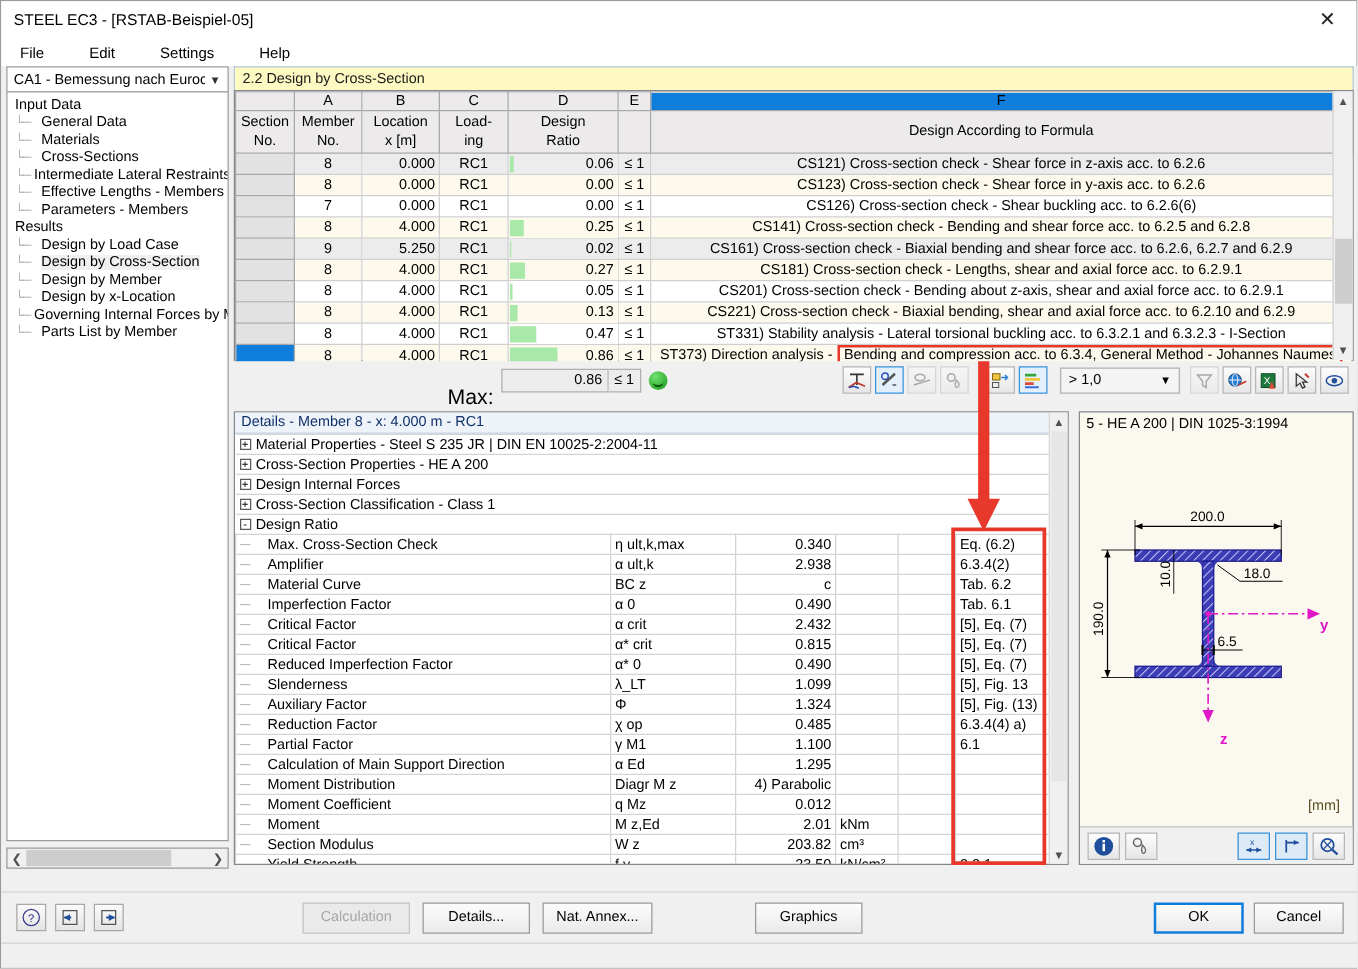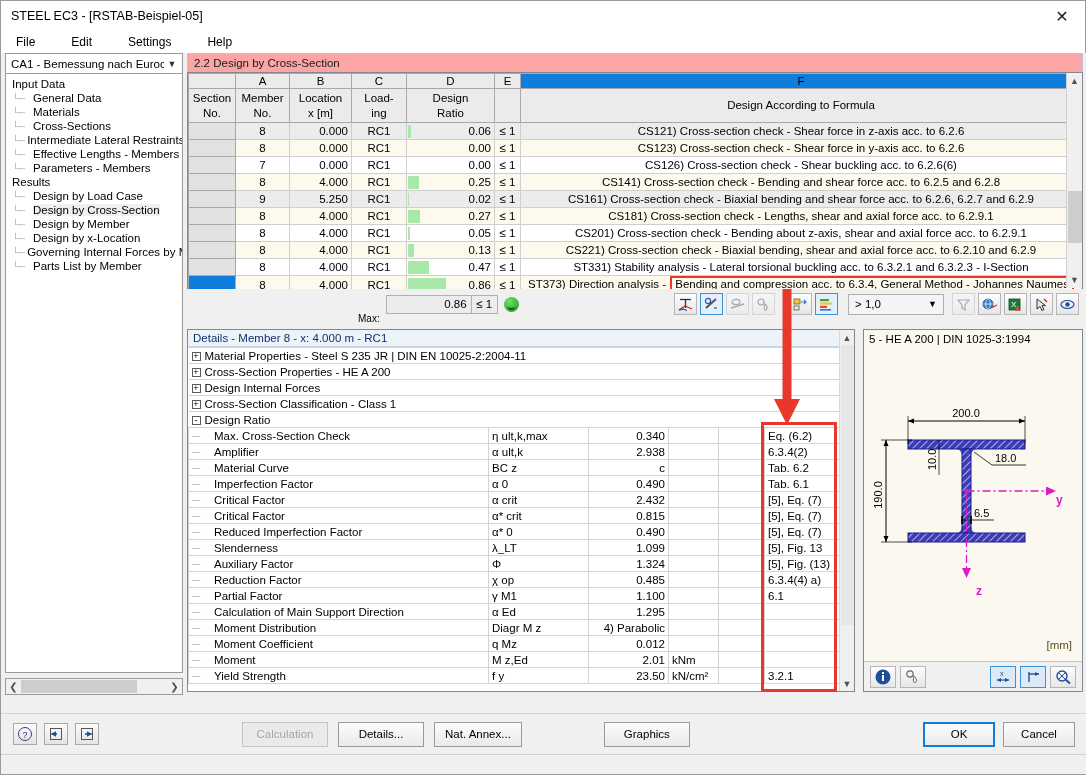--- a/index.html
+++ b/index.html
@@ -98,21 +98,21 @@
   .nav-hscroll .arr { width: 15px; text-align: center; color: #505050; font-size: 10px;}
   .nav-hscroll .thumb { height: 13px; width: 116px; background: #cdcdcd; }
 
   
   .content {
     position: absolute; left: 186px; top: 0;
     width: 896px; height: 656px;
     background: #f0f0f0;
   }
   .panel-title {
-    height: 19px; background: #fca5a5;
+    height: 19px; background: #fef9c3;
     border: 1px solid #b4c7dc; border-bottom: none;
     display: flex; align-items: center; padding-left: 6px;
     font-size: 11.5px; color: #1a1a1a;
   }
 
   
   .grid-box {
     position: relative;
     height: 217px;
     background: #fff;
@@ -152,21 +152,21 @@
   }
   .grid-vscroll .vbot { position: absolute; bottom: 0; width: 100%;}
   .grid-vscroll .vthumb { position: absolute; top: 118px; left: 1px; width: 14px; height: 52px; background: #cdcdcd;}
 
   
   .maxbar {
     height: 30px; display: flex; align-items: center;
     padding: 0 4px; background: #f0f0f0;
     position: relative;
   }
-  .maxbar .lbl { margin-left: 167px; font-size: 10px; margin-top: 28px; }
+  .maxbar .lbl { margin-left: 167px; font-size: 17px; margin-top: 28px; }
   .maxbar .maxfield {
     width: 86px; height: 19px; background: #ececec;
     border: 1px solid #b0b0b0; margin-left: 6px;
     text-align: right; padding-right: 4px; line-height: 17px; font-size: 11.5px;
   }
   .maxbar .le1 {
     width: 26px; height: 19px; border: 1px solid #b0b0b0; border-left: none;
     background: #ececec; text-align: center; line-height: 17px; font-size: 11.5px;
   }
   .smiley {
@@ -751,20 +751,28 @@
                   <td class="d-val">0.012</td>
                   <td class="d-unit"></td>
                   <td></td>
                   <td class="d-ref"></td>
                 </tr>
             <tr>
                   <td class="d-desc"><span class="dash">─</span><span>Moment</span></td>
                   <td class="d-sym">M z,Ed</td>
                   <td class="d-val">2.01</td>
                   <td class="d-unit">kNm</td>
+                  <td></td>
+                  <td class="d-ref"></td>
+                </tr>
+            <tr>
+                  <td class="d-desc"><span class="dash">─</span><span>Section Modulus</span></td>
+                  <td class="d-sym">W z</td>
+                  <td class="d-val">203.82</td>
+                  <td class="d-unit">cm³</td>
                   <td></td>
                   <td class="d-ref"></td>
                 </tr>
             <tr>
                   <td class="d-desc"><span class="dash">─</span><span>Yield Strength</span></td>
                   <td class="d-sym">f y</td>
                   <td class="d-val">23.50</td>
                   <td class="d-unit">kN/cm²</td>
                   <td></td>
                   <td class="d-ref">3.2.1</td>

